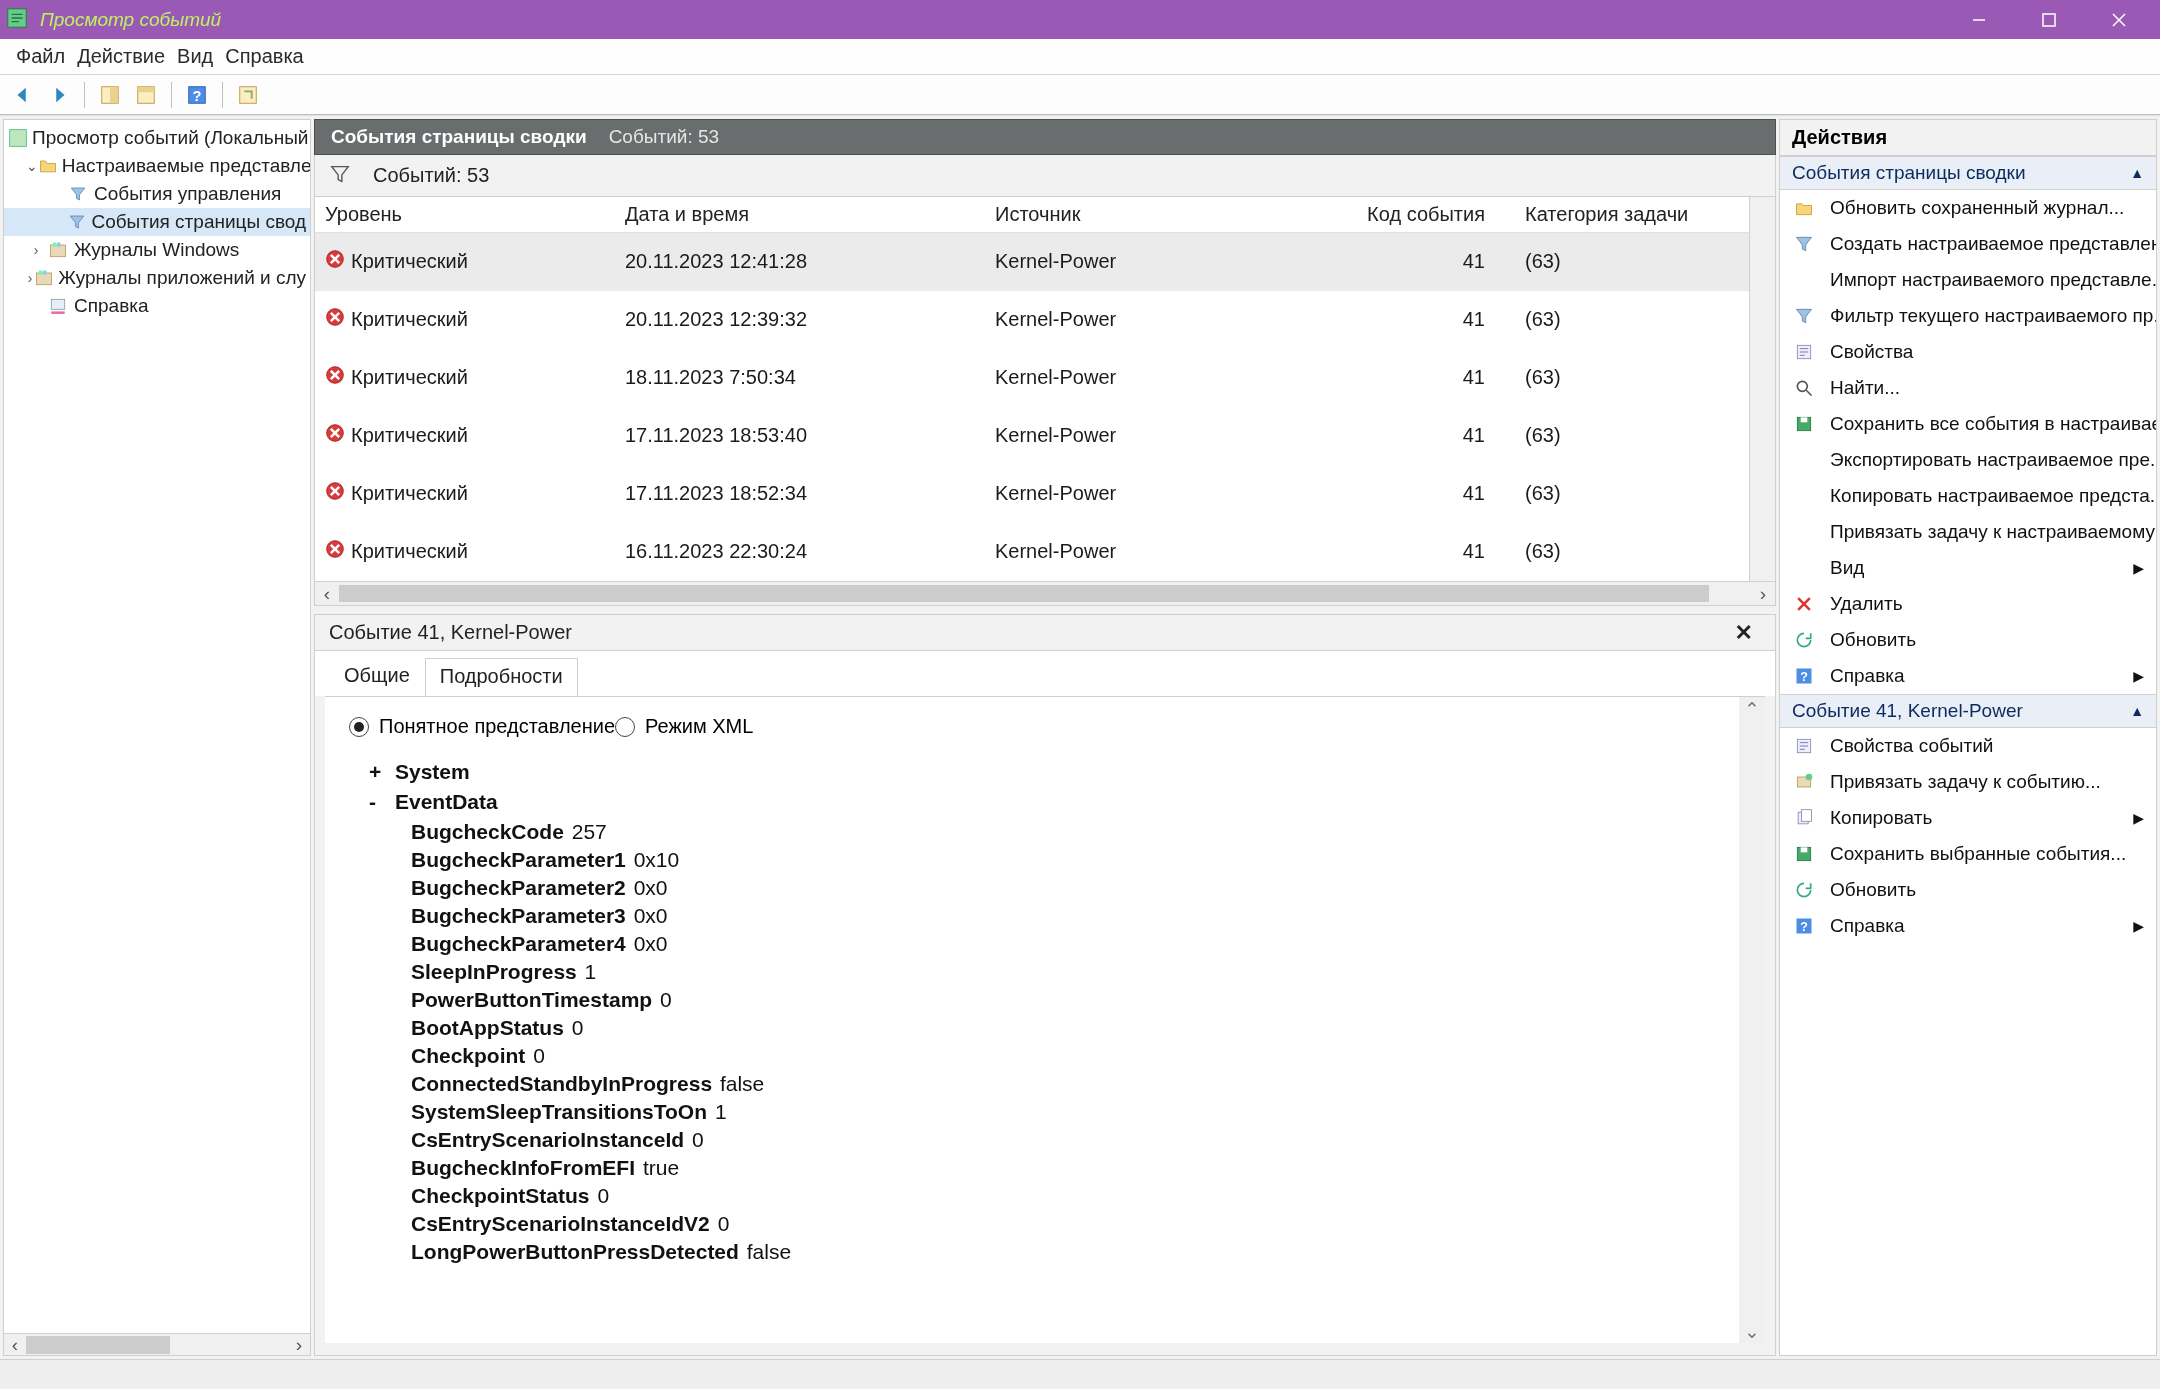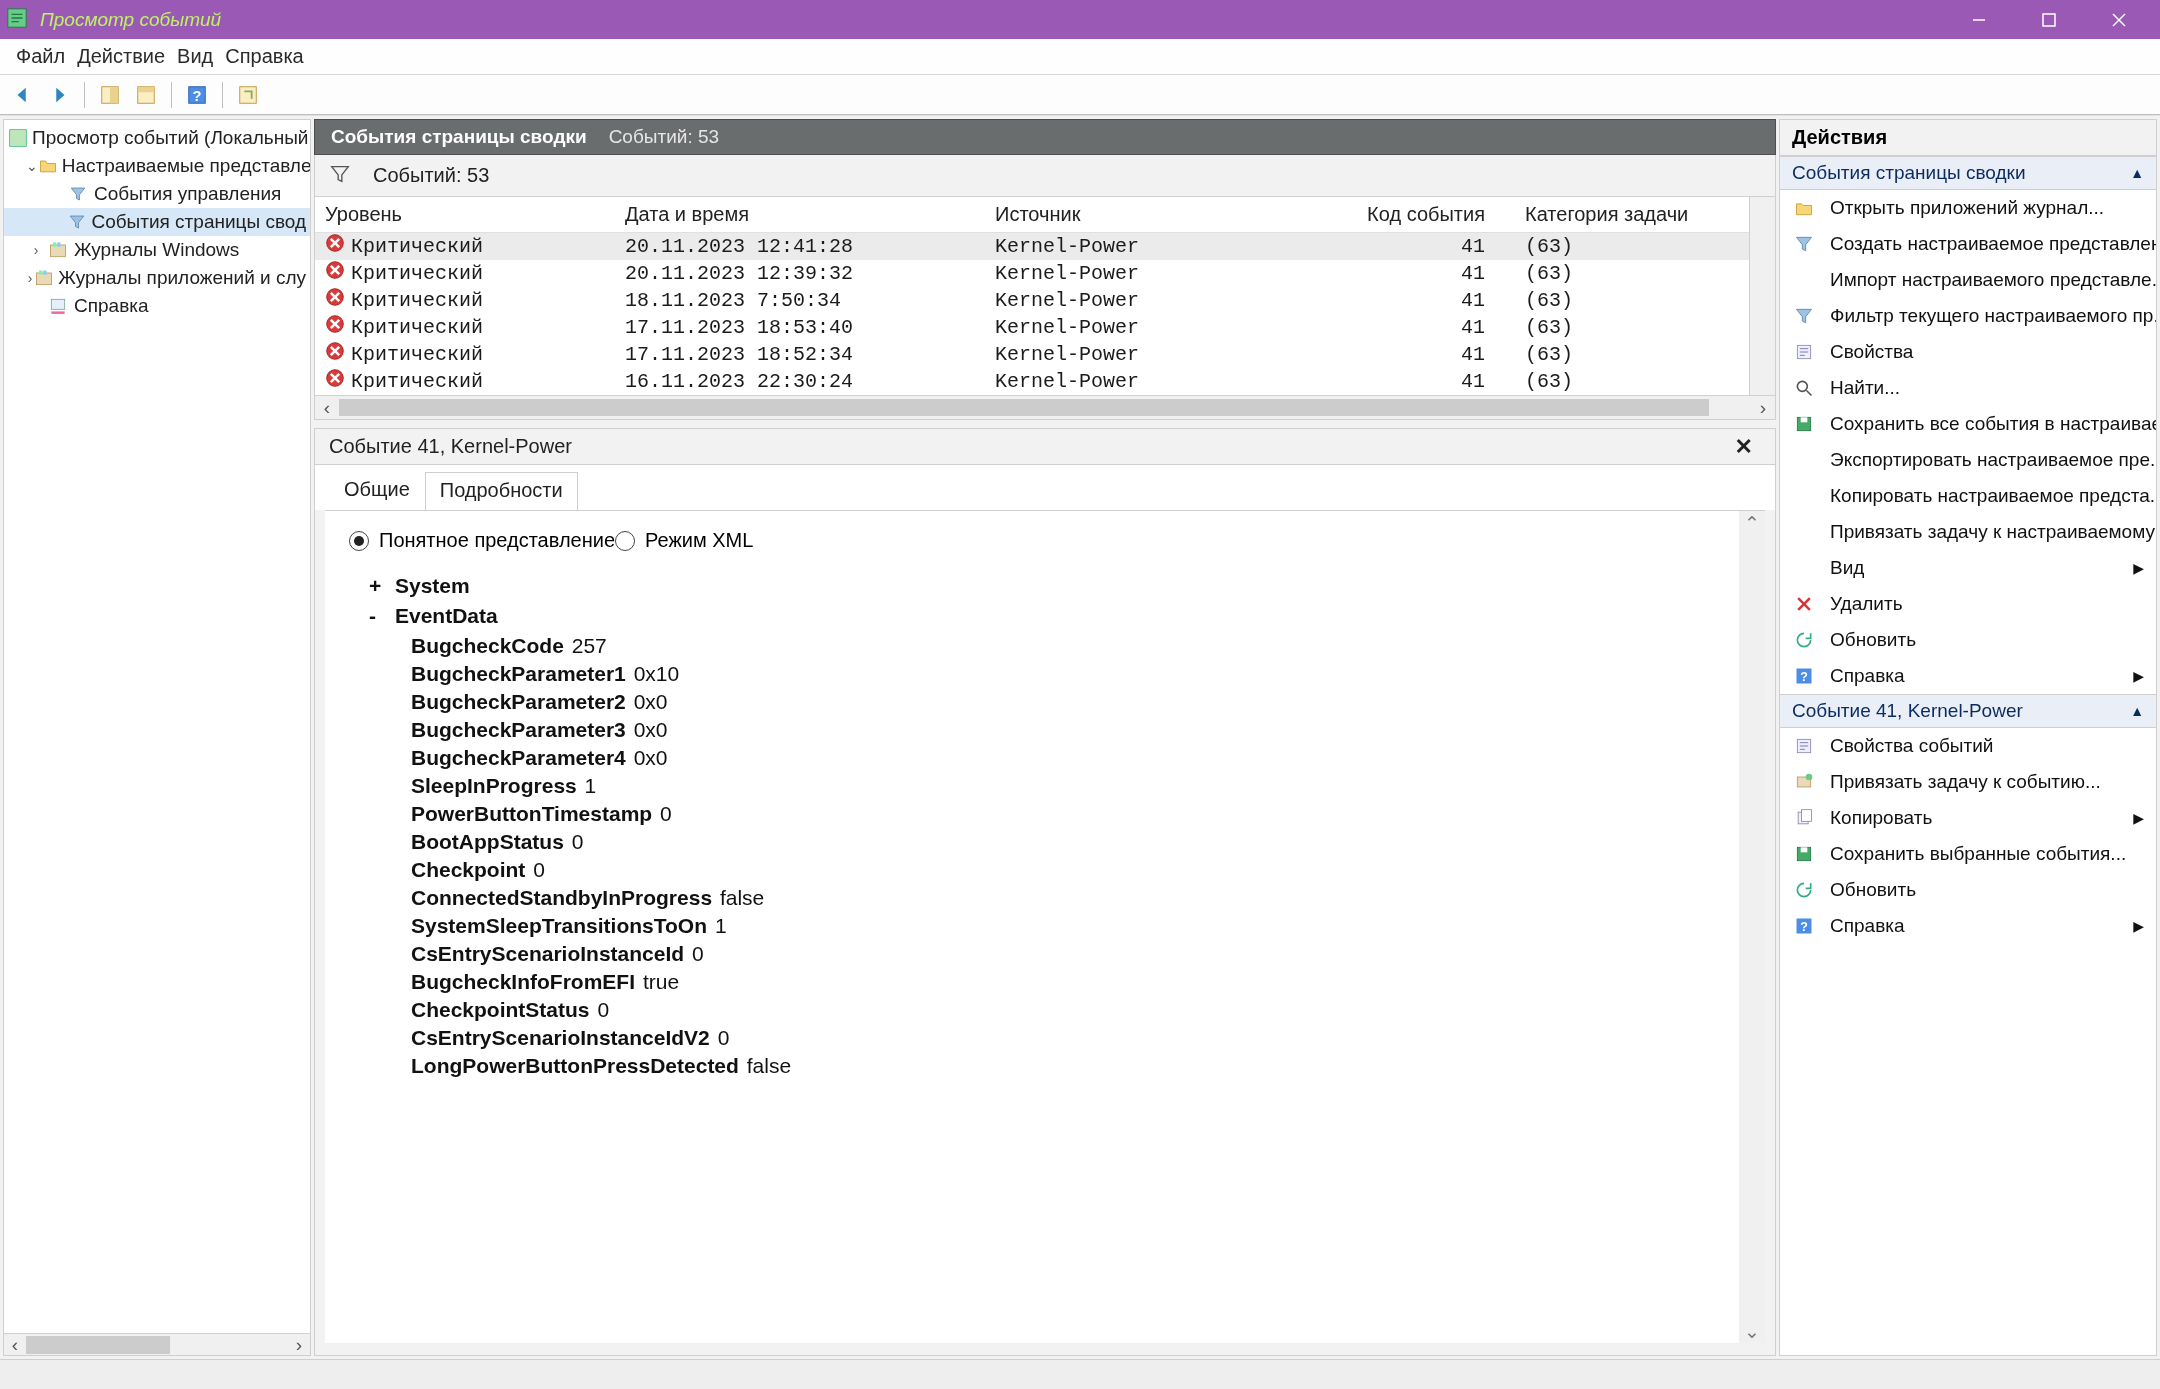--- a/index.html
+++ b/index.html
@@ -43,21 +43,21 @@
 .center-header { height: 36px; background: #6a6d6e; color: #fff; display: flex; align-items: center; padding: 0 16px; gap: 22px; font-size: 19px; border: 1px solid #4e4e4e; }
 .center-header .hdr-title { font-weight: 600; }
 .center-header .hdr-count { color: #e6e6e6; }
 .filter-bar { height: 42px; background: #f2f2f2; display: flex; align-items: center; padding: 0 14px; gap: 18px; font-size: 20px; color: #222; border-left: 1px solid #cfcfcf; border-right: 1px solid #cfcfcf; border-bottom: 1px solid #cfcfcf; }
 .filter-bar .ficon { width: 26px; height: 26px; display: inline-flex; }
 
 
 .event-list-wrap { background: #fff; border: 1px solid #cfcfcf; border-top: none; }
 .event-list { width: 100%; border-collapse: collapse; font-size: 20px; }
 .event-list thead th { text-align: left; font-weight: 400; background: #fff; border-bottom: 1px solid #e0e0e0; padding: 6px 10px; color: #222; }
-.event-list tbody td { padding: 0 10px; border-bottom: 1px solid transparent; color: #1b1b1b; font-family: Liberation Mono, monospace; }
+.event-list tbody td { padding: 16px 10px; border-bottom: 1px solid transparent; color: #1b1b1b; }
 .event-list tbody tr.selected td { background: #ebebeb; }
 .event-list .lvl-cell { display: flex; align-items: center; gap: 6px; }
 .event-list-scroll-v { width: 26px; background: #f0f0f0; border-left: 1px solid #d0d0d0; }
 .ev-list-container { display: flex; }
 .ev-list-body { flex: 1; }
 .ev-hscroll { height: 24px; background: #f0f0f0; border-top: 1px solid #d0d0d0; display: flex; }
 .ev-hscroll .arr { width: 24px; display: flex; align-items: center; justify-content: center; color: #555; }
 .ev-hscroll .track { flex: 1; position: relative; }
 .ev-hscroll .thumb { position: absolute; left: 0; width: 97%; top: 3px; bottom: 3px; background: #cccccc; }
 
@@ -465,21 +465,21 @@
         <span>События страницы сводки</span>
           <span class="chev">▲</span>
       </div>
       <div id="actions-list-1">
           <div class="action-item">
             <span class="aicon">
               <svg width="20" height="20" viewBox="0 0 24 24">
                 <path d="M3 7 h6 l2 2 h10 v11 h-18z" fill="#f6d678" stroke="#c69b2e"></path>
               </svg>
             </span>
-            <span>Открыть приложений журнал...</span>
+            <span>Обновить сохраненный журнал...</span>
           </div>
           <div class="action-item">
             <span class="aicon">
               <svg width="20" height="20" viewBox="0 0 24 24">
                 <path d="M3 4 h18 l-7 9 v7 l-4 -2 v-5 z" fill="#9cc3e6" stroke="#5a7ea3"></path>
               </svg>
             </span>
             <span>Создать настраиваемое представлен...</span>
           </div>
           <div class="action-item">

